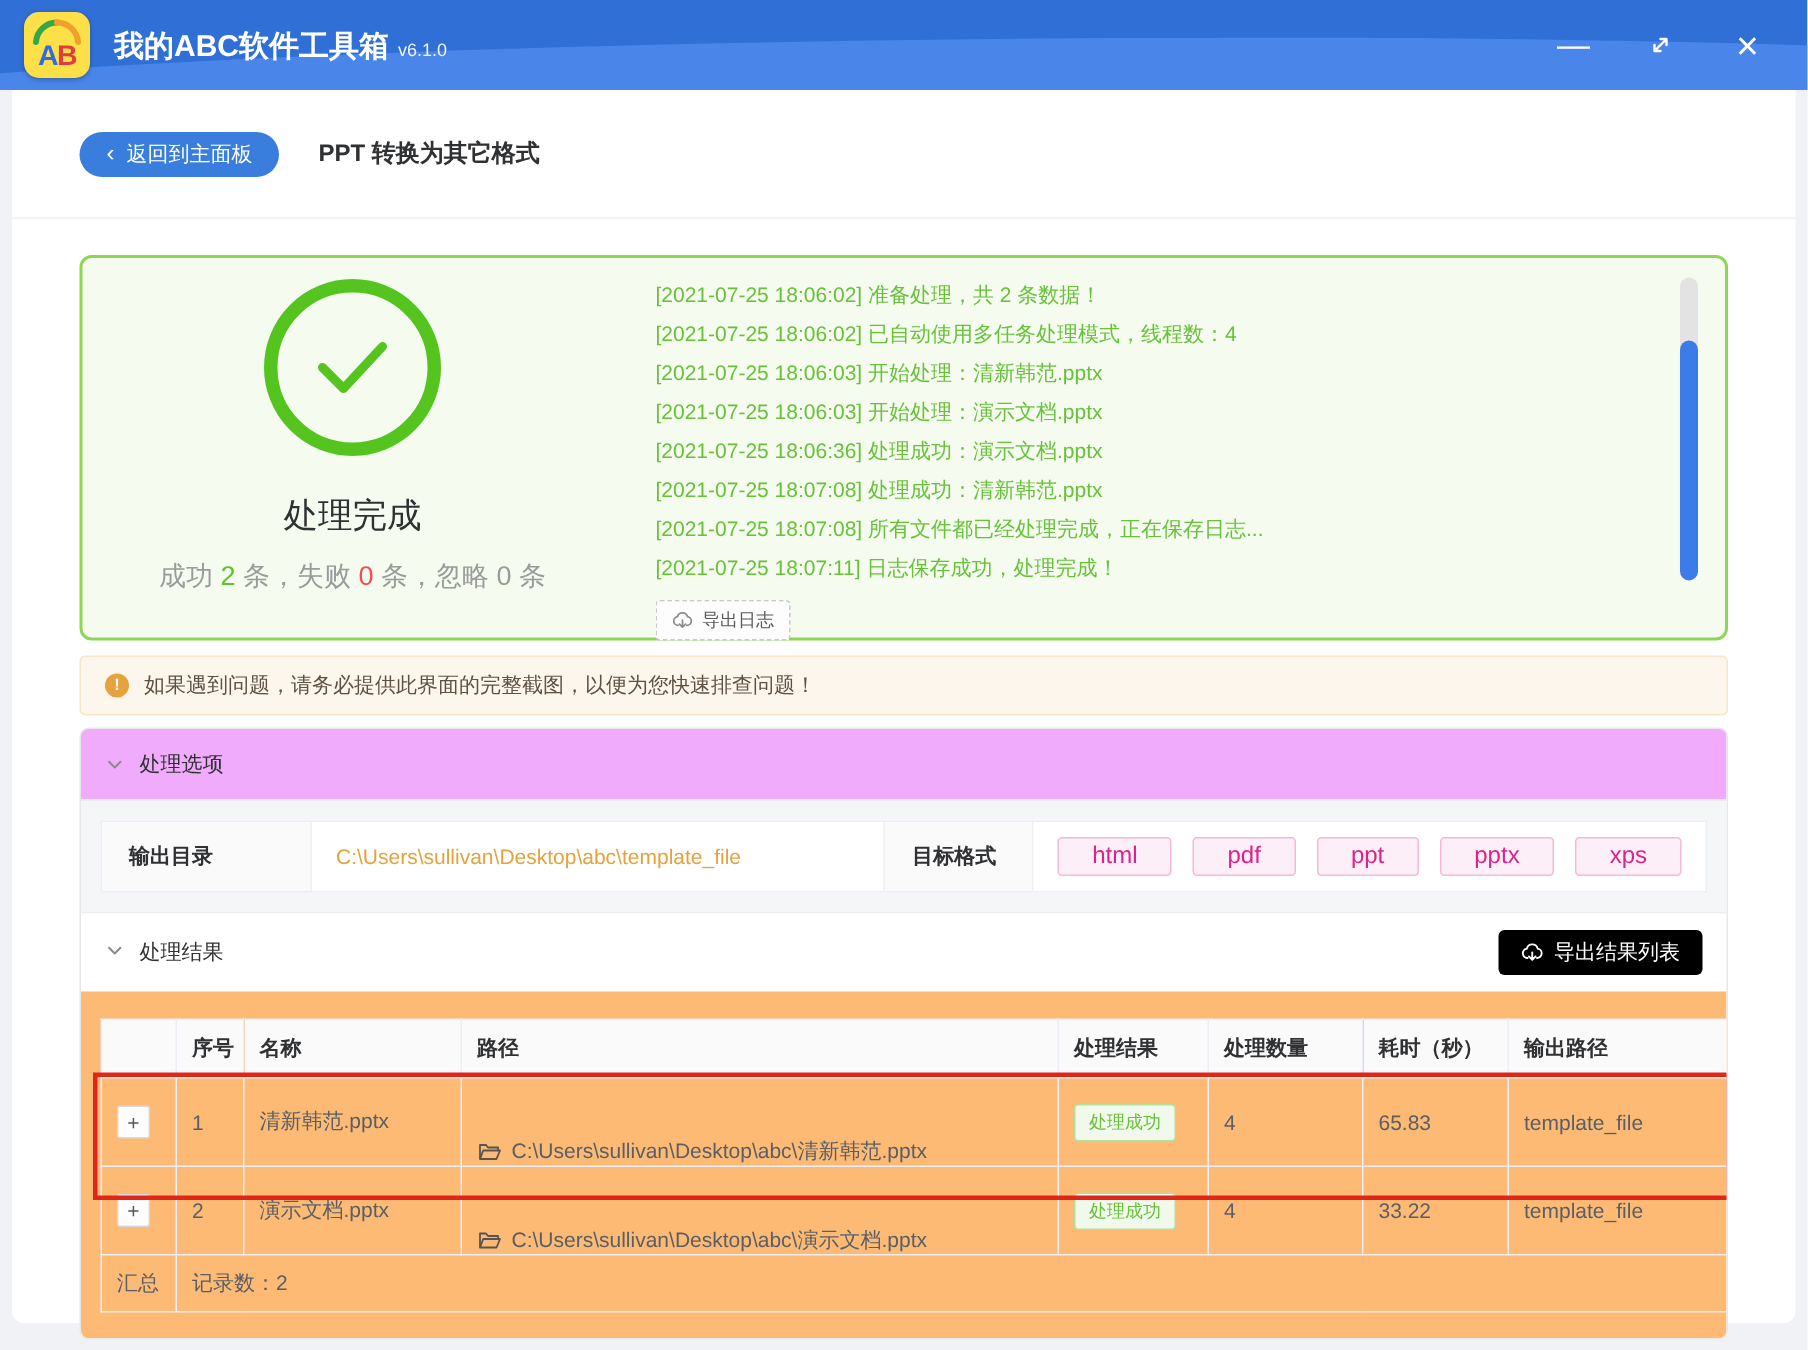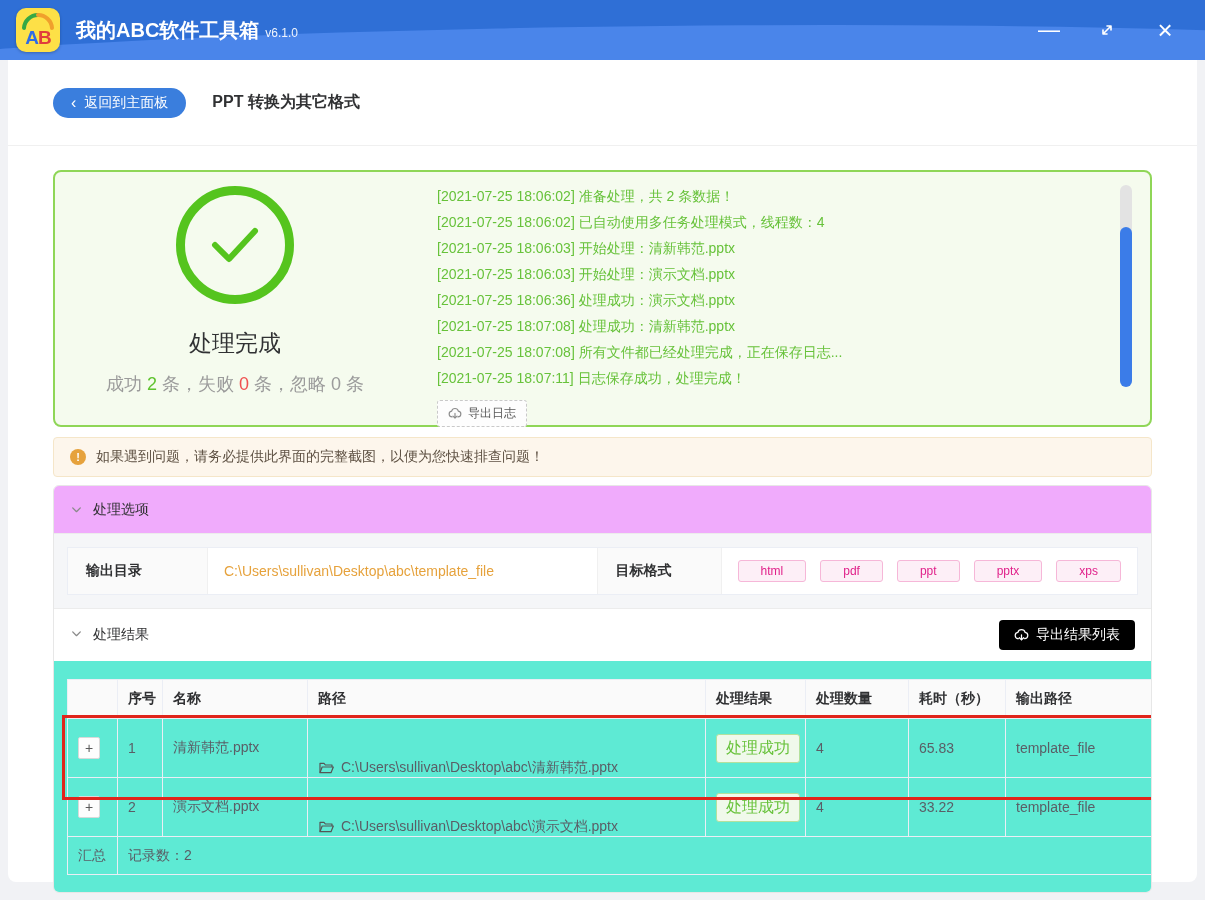--- a/index.html
+++ b/index.html
@@ -91,47 +91,47 @@
     height:47px; background:#f0abfc; display:flex; align-items:center; padding:0 16px;
     font-size:14px; color:#303133; gap:10px; cursor:pointer;
   }
   .section-header .chev { display:flex; color:#8a8a8a; }
   .options-body { background:#f5f6f8; border-top:1px solid #ececec; border-bottom:1px solid #ececec; padding:13px; }
   .options-row { display:flex; background:#fff; border:1px solid #ebeef5; height:48px; }
   .opt-label {
     width:140px; background:#fafafa; border-right:1px solid #f0f0f0; display:flex; align-items:center;
     padding:0 18px; font-size:14px; font-weight:bold; color:#303133; flex:0 0 auto;
   }
-  .opt-label.second { width:125px; border-left:1px solid #f0f0f0; }
+  .opt-label.second { width:100px; border-left:1px solid #f0f0f0; }
   .opt-value { flex:1; display:flex; align-items:center; padding:0 16px; font-size:14px; }
   .opt-value.path { color:#e6a23c; }
   .format-tags { flex:1; display:flex; align-items:center; gap:14px; padding:0 16px; }
   .format-tag {
-    font-size:12px; color:#e0218a; background:#fdeff7; border:1px solid #f6b7d8;
+    font-size:16px; color:#e0218a; background:#fdeff7; border:1px solid #f6b7d8;
     border-radius:3px; padding:3px 22px; cursor:pointer;
   }
   .results-header { height:52px; background:#fff; display:flex; align-items:center; padding:0 16px; gap:10px; font-size:14px; cursor:pointer; }
   .export-results-btn {
     margin-left:auto; background:#000000; color:#fff; border:none; border-radius:4px;
     height:30px; padding:0 15px; font-size:14px; display:inline-flex; align-items:center; gap:7px; cursor:pointer;
   }
-  .results-body { background:#5eead4; padding:18px 13px 17px; position:relative; }
+  .results-body { background:#fdba74; padding:18px 13px 17px; position:relative; }
   
   table.results { border-collapse:collapse; table-layout:fixed; width:1087px; font-size:14px; }
   table.results th, table.results td { border:1px solid #ebeef5; padding:0 10px; text-align:left; overflow:hidden; white-space:nowrap; }
   table.results th { height:39px; background:#fafafa; color:#303133; font-weight:bold; }
   table.results td { height:40px; color:#5a5e66; }
   table.results td.footer-cell { height:38px; }
   .expand-btn {
     width:22px; height:22px; border:1px solid #d9d9d9; border-radius:2px; background:#fdfdfd;
     color:#595959; font-size:14px; line-height:20px; text-align:center; cursor:pointer;
   }
   .path-cell { display:flex; align-items:center; gap:7px;margin-top:40px; }
   .status-tag {
-    display:inline-block; font-size:16px; color:#67c23a; background:#f0f9eb;
+    display:inline-block; font-size:12px; color:#67c23a; background:#f0f9eb;
     border:1px solid #b3e19d; border-radius:3px; padding:3px 9px;
   }
   .red-annotation {
     position:absolute; left:8px; top:54px; width:1092px; height:85px;
     border:3px solid #e0251b; pointer-events:none; z-index:3;
   }
   .footer-label { font-weight:normal; color:#5a5e66;margin-top:44px; }
 </style>
 </head>
 <body>

